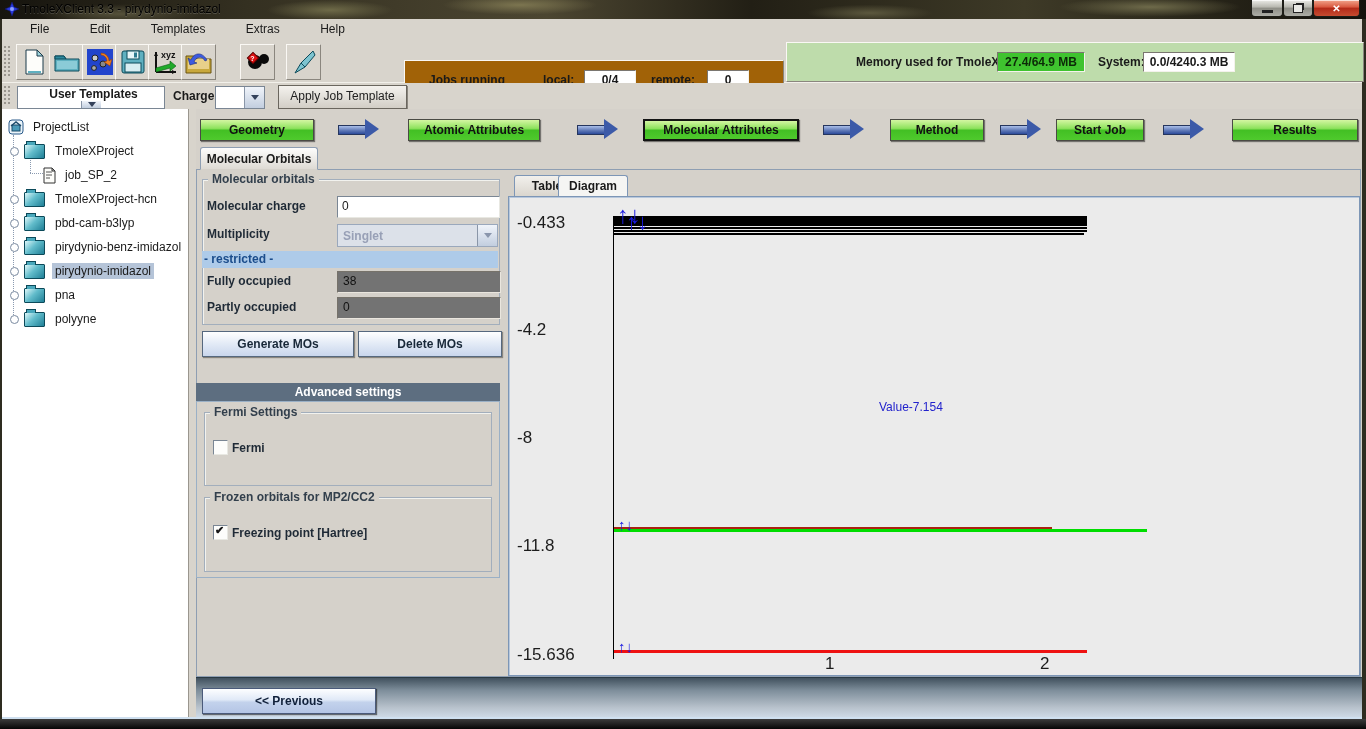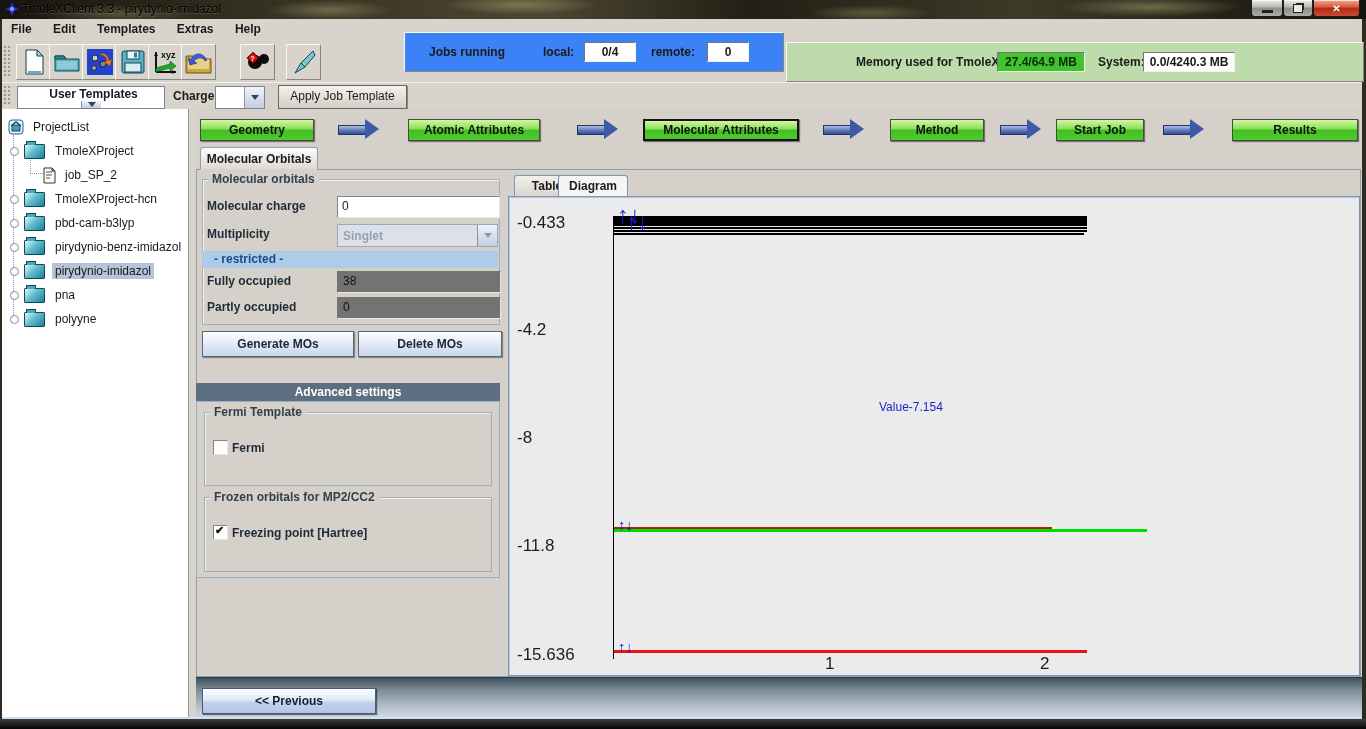--- a/index.html
+++ b/index.html
@@ -16,28 +16,28 @@
       linear-gradient(90deg,#16140e,#343021 18%,#4c4631 40%,#221f15 55%,#3e3a27 75%,#14120c);}
   #title-text{position:absolute;left:22px;top:2px;color:#000;font-size:12px;text-shadow:0 1px 0 rgba(255,255,255,0.18);}
   .winbtn{position:absolute;top:0;height:16px;border:1px solid #1e1e18;border-top:none;border-radius:0 0 4px 4px;
     background:linear-gradient(#ecece8,#b6b6ae 45%,#8e8e86 50%,#aeaea6);box-shadow:inset 0 1px 0 rgba(255,255,255,.7);
     display:flex;align-items:center;justify-content:center;}
   #btn-close{background:linear-gradient(#f2a58c,#d8573e 45%,#b22a18 50%,#c64c30);color:#fff;font-weight:bold;font-size:10px;}
   .min-glyph{width:11px;height:3px;background:#222;margin-top:6px;}
   .restore-glyph{width:8px;height:7px;border:1px solid #222;background:#e8e8e4;box-shadow:2px -2px 0 -1px #222;}
   
   #menubar{position:absolute;left:2px;top:19px;width:1360px;height:21px;background:#d8d4cc;border-bottom:1px solid #c2beb6;}
-  .menu-item{display:inline-block;padding:3px 9px 0 9px;font-weight:bold;height:18px;}
+  .menu-item{display:inline-block;padding:3px 9px 0 2px;font-weight:normal;height:18px;margin-left:26px;}
   
   #toolbar{position:absolute;left:2px;top:40px;width:1360px;height:43px;background:#d8d4cc;border-bottom:1px solid #a8a49c;box-shadow:inset 0 -1px 0 #f2f0ea;}
   #grip{position:absolute;left:3px;top:45px;width:9px;height:33px;background-image:radial-gradient(#9a968e 28%,rgba(0,0,0,0) 32%);background-size:4px 4px;}
   .tbtn{position:absolute;top:44px;width:33px;height:34px;background:#d8d4cc;border:1px solid;border-color:#faf8f4 #8a867e #8a867e #faf8f4;display:flex;align-items:center;justify-content:center;}
   .panel-raised{border:1px solid;border-color:#faf8f4 #8a867e #8a867e #faf8f4;}
   .sunken{border:1px solid;border-color:#7a7670 #f4f2ec #f4f2ec #7a7670;background:#fff;text-align:center;font-weight:bold;}
-  #jobs-panel{position:absolute;left:404px;top:32px;width:378px;height:38px;background:#3b82f6;}
+  #jobs-panel{position:absolute;left:404px;top:60px;width:378px;height:38px;background:#a16207;}
   #memory-panel{position:absolute;left:786px;top:42px;width:576px;height:38px;background:#bedcab;}
   .bar-label{position:absolute;font-weight:bold;top:12px;}
   
   #tbar2{position:absolute;left:2px;top:83px;width:1360px;height:26px;background:#d8d4cc;border-bottom:1px solid #9a968e;}
   #grip2{position:absolute;left:3px;top:85px;width:9px;height:21px;background-image:radial-gradient(#9a968e 28%,rgba(0,0,0,0) 32%);background-size:4px 4px;}
   .combo{position:absolute;background:#fff;border:1px solid #7a8694;display:flex;align-items:center;}
   .combo .txt{flex:1;padding-left:5px;font-weight:bold;}
   .combo-btn{width:19px;height:100%;background:linear-gradient(#f0f4fa,#c2cedf);border-left:1px solid #8a96a8;display:flex;align-items:center;justify-content:center;}
   .tri{width:0;height:0;border-left:4px solid transparent;border-right:4px solid transparent;border-top:5px solid #33415a;}
   #apply-btn{position:absolute;left:278px;top:85px;width:127px;height:22px;background:linear-gradient(#f4f2ee,#d2cec6);border:1px solid #6a665e;box-shadow:1px 1px 0 #8a867e;text-align:center;line-height:20px;color:#222;}
@@ -58,21 +58,21 @@
   .wf-btn{position:absolute;top:119px;height:22px;background:linear-gradient(#d4f6a2,#8de25d 42%,#43c024 52%,#4fca2d);border:1px solid #4a4a44;box-shadow:1px 1px 1px rgba(0,0,0,.45);font-weight:bold;display:flex;align-items:center;justify-content:center;color:#111;box-sizing:border-box;}
   .wf-btn.active{border:2px solid #141414;}
   .wf-arrow{position:absolute;top:125px;width:26px;height:8px;background:linear-gradient(#aabee8,#5a74b4 60%,#2c4a9a);border:1px solid #25355e;border-right:none;}
   .wf-arrow::after{content:"";position:absolute;left:26px;top:-7px;width:0;height:0;border-left:14px solid #3c5aa8;border-top:10px solid transparent;border-bottom:10px solid transparent;}
   #main-tab{position:absolute;left:200px;top:147px;width:118px;height:23px;background:linear-gradient(#fdfdfc,#dedad4);border:1px solid #8e9eb2;border-bottom:1px solid #d5d1ca;border-radius:3px 3px 0 0;font-weight:bold;display:flex;align-items:center;justify-content:center;z-index:3;box-sizing:border-box;}
   .etched{position:absolute;border:1px solid #a2aebc;box-shadow:inset 1px 1px 0 #f2f2ee;}
   .group-label{position:absolute;top:-8px;left:5px;background:#d5d1ca;padding:0 4px;font-weight:bold;color:#323f4c;}
   .flabel{position:absolute;font-weight:bold;color:#1f2a36;}
   .tfield{position:absolute;background:#fff;border:1px solid;border-color:#7a8694 #e8e8e2 #e8e8e2 #7a8694;padding-left:4px;line-height:19px;}
   .dfield{position:absolute;background:#737373;border:1px solid;border-color:#76726a #eae6de #eae6de #76726a;padding-left:5px;line-height:19px;color:#111;}
-  #restricted-bar{position:absolute;left:202px;top:251px;width:296px;height:17px;background:#aecbe9;color:#1b4d8c;font-weight:bold;padding-left:12px;line-height:17px;box-sizing:border-box;}
+  #restricted-bar{position:absolute;left:202px;top:251px;width:296px;height:17px;background:#aecbe9;color:#1b4d8c;font-weight:bold;padding-left:2px;line-height:17px;box-sizing:border-box;}
   .form-btn{position:absolute;background:linear-gradient(#ffffff,#e2eaf6 50%,#c9d6ec);border:1px solid #56687e;box-shadow:1px 1px 1px #8a867e;font-weight:bold;color:#182838;display:flex;align-items:center;justify-content:center;}
   #adv-header{position:absolute;left:196px;top:383px;width:304px;height:18px;background:#5d6e80;color:#fff;font-weight:bold;text-align:center;line-height:18px;}
   #adv-panel{position:absolute;left:196px;top:401px;width:304px;height:177px;border:1px solid #9ab0c6;box-sizing:border-box;}
   .cb{position:absolute;width:13px;height:13px;background:#fdfdfb;border:1px solid;border-color:#7a8694 #e8e8e2 #e8e8e2 #7a8694;}
   .cb.checked::after{content:"\2714";position:absolute;left:1px;top:-2px;font-size:11px;color:#161616;font-weight:bold;}
   
   .sub-tab{position:absolute;top:175px;height:21px;border:1px solid #7d96b6;border-bottom:none;border-radius:3px 3px 0 0;font-weight:bold;display:flex;align-items:center;justify-content:center;z-index:3;box-sizing:border-box;}
   .sub-tab.inactive{background:linear-gradient(#f2f0ec,#dad6ce);}
   .sub-tab.active{background:#f5f5f3;}
   #diagram-panel{position:absolute;left:508px;top:196px;width:852px;height:480px;background:#ebebeb;border:1px solid #7d96b6;box-shadow:inset 1px 1px 0 #b8c8dc;box-sizing:border-box;}
@@ -338,21 +338,21 @@
   <div class="dfield" style="left:337px;top:271px;width:157px;height:20px;">38</div>
   <span class="flabel" style="left:207px;top:300px;">Partly occupied</span>
   <div class="dfield" style="left:337px;top:297px;width:157px;height:20px;">0</div>
 
   <div class="form-btn" style="left:202px;top:331px;width:150px;height:24px;">Generate MOs</div>
   <div class="form-btn" style="left:358px;top:331px;width:142px;height:24px;">Delete MOs</div>
 
   <div id="adv-header">Advanced settings</div>
   <div id="adv-panel"></div>
   <div class="etched" style="left:204px;top:412px;width:286px;height:72px;">
-    <span class="group-label">Fermi Template</span>
+    <span class="group-label">Fermi Settings</span>
   </div>
   <div class="cb" style="left:213px;top:440px;"></div>
   <span class="flabel" style="left:232px;top:441px;">Fermi</span>
 
   <div class="etched" style="left:204px;top:497px;width:286px;height:73px;">
     <span class="group-label">Frozen orbitals for MP2/CC2</span>
   </div>
   <div class="cb checked" style="left:213px;top:525px;"></div>
   <span class="flabel" style="left:232px;top:526px;">Freezing point [Hartree]</span>
 

